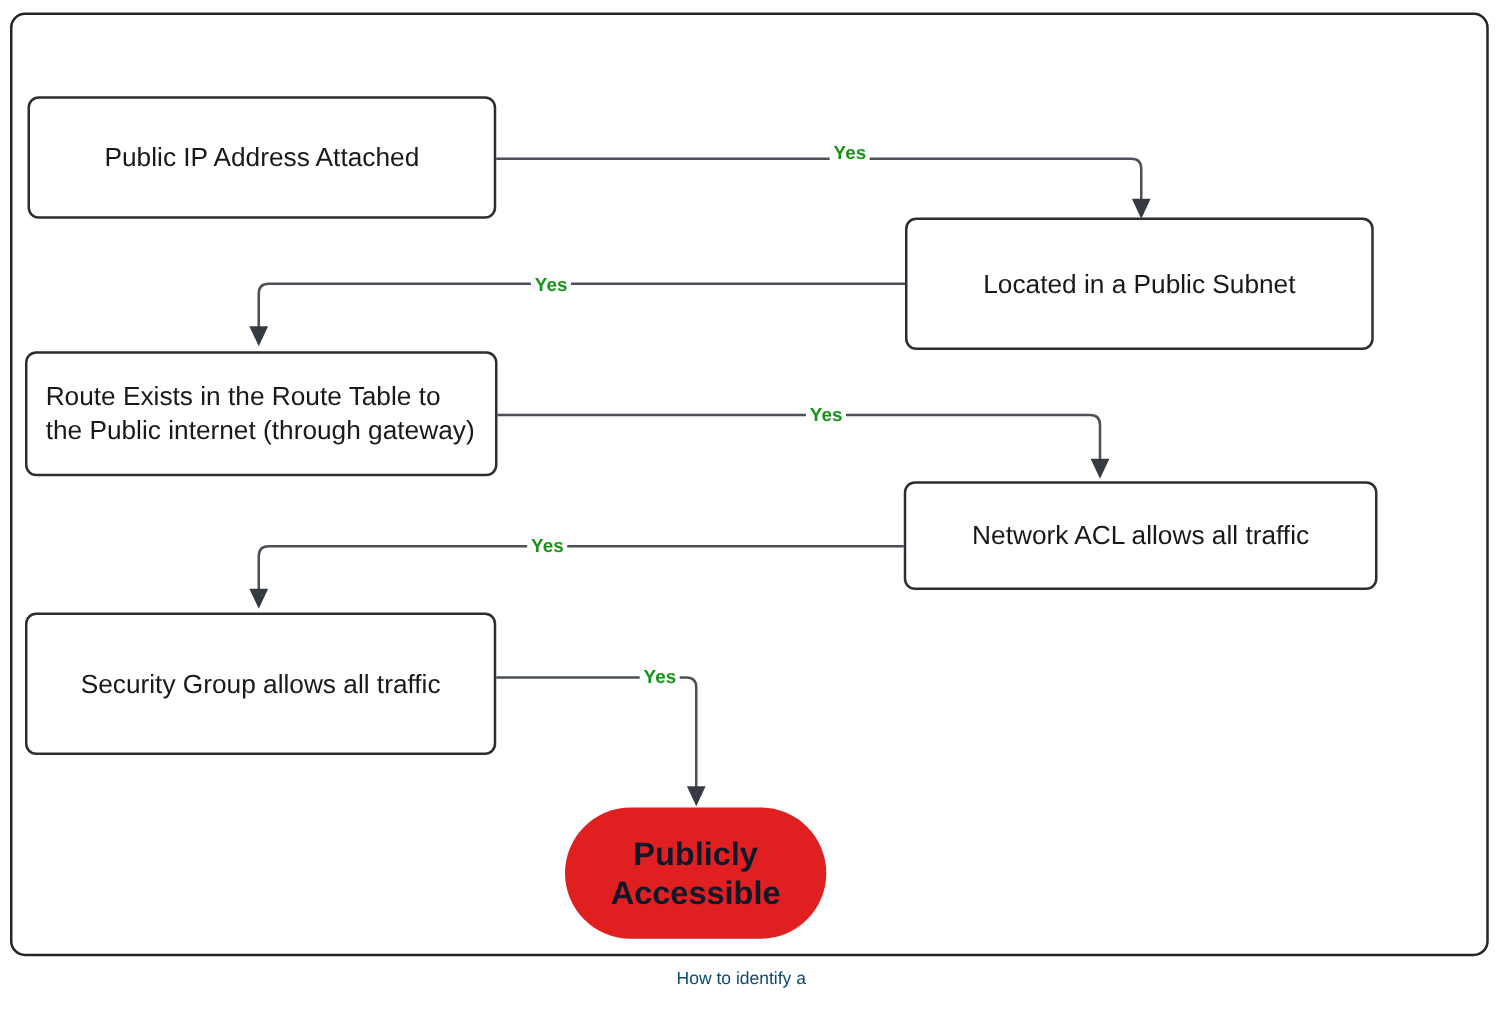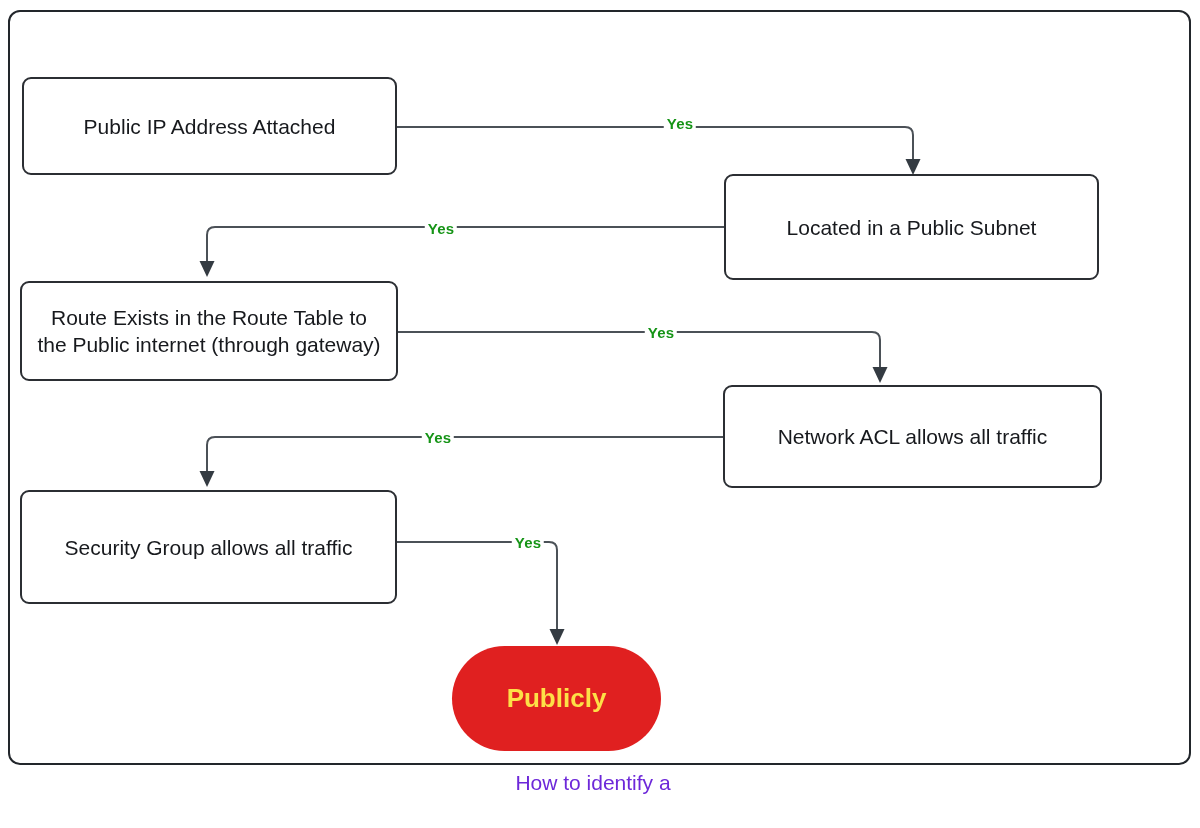--- a/index.html
+++ b/index.html
@@ -28,32 +28,31 @@
   }
   .node {
     position: absolute;
     box-sizing: border-box;
     border: 2px solid #2b2e33;
     border-radius: 9px;
     background: #ffffff;
     display: flex;
     align-items: center;
     justify-content: center;
-    text-align: center;
     font-size: 21px;
     line-height: 27px;
     color: #17191d;
     z-index: 2;
   }
   .node .inner { display: block; }
   #node-public-ip      { left: 22px;  top: 77px;  width: 375px; height: 98px;  }
   #node-public-subnet  { left: 724px; top: 174px; width: 375px; height: 106px; }
   #node-route-table    { left: 20px;  top: 281px; width: 378px; height: 100px; }
   #node-route-table .inner { max-width: 345px; }
-  #node-network-acl    { left: 723px; top: 385px; width: 379px; height: 103px; }
+  #node-network-acl    { left: 723px; top: 385px; width: 379px; height: 87px; }
   #node-security-group { left: 20px;  top: 490px; width: 377px; height: 114px; }
   #connector-layer {
     position: absolute;
     left: 0; top: 0;
     width: 1200px;
     height: 828px;
     z-index: 1;
   }
   .edge-label {
     position: absolute;
@@ -76,36 +75,36 @@
     left: 452px;
     top: 646px;
     width: 209px;
     height: 105px;
     background: #e02020;
     border-radius: 53px;
     display: flex;
     flex-direction: column;
     align-items: center;
     justify-content: center;
-    color: #fde047;
+    color: #0f172a;
     font-size: 26px;
     font-weight: bold;
     line-height: 31px;
     text-align: center;
     z-index: 2;
   }
   .caption {
     position: absolute;
     left: 443px;
     top: 769px;
     width: 300px;
     text-align: center;
-    font-size: 21px;
+    font-size: 14px;
     line-height: 27px;
-    color: #6d28d9;
+    color: #0c4a6e;
     z-index: 2;
   }
 </style>
 </head>
 <body>
 
 <div id="canvas">
 
   <div class="frame"></div>
 
@@ -153,19 +152,20 @@
   </div>
 
   <span class="edge-label" id="edge-label-1">Yes</span>
   <span class="edge-label" id="edge-label-2">Yes</span>
   <span class="edge-label" id="edge-label-3">Yes</span>
   <span class="edge-label" id="edge-label-4">Yes</span>
   <span class="edge-label" id="edge-label-5">Yes</span>
 
   <div class="result-node">
     <span>Publicly</span>
+    <span>Accessible</span>
   </div>
 
   <div class="caption">
     <div>How to identify a</div>
   </div>
 
 </div>
 
 </body></html>

